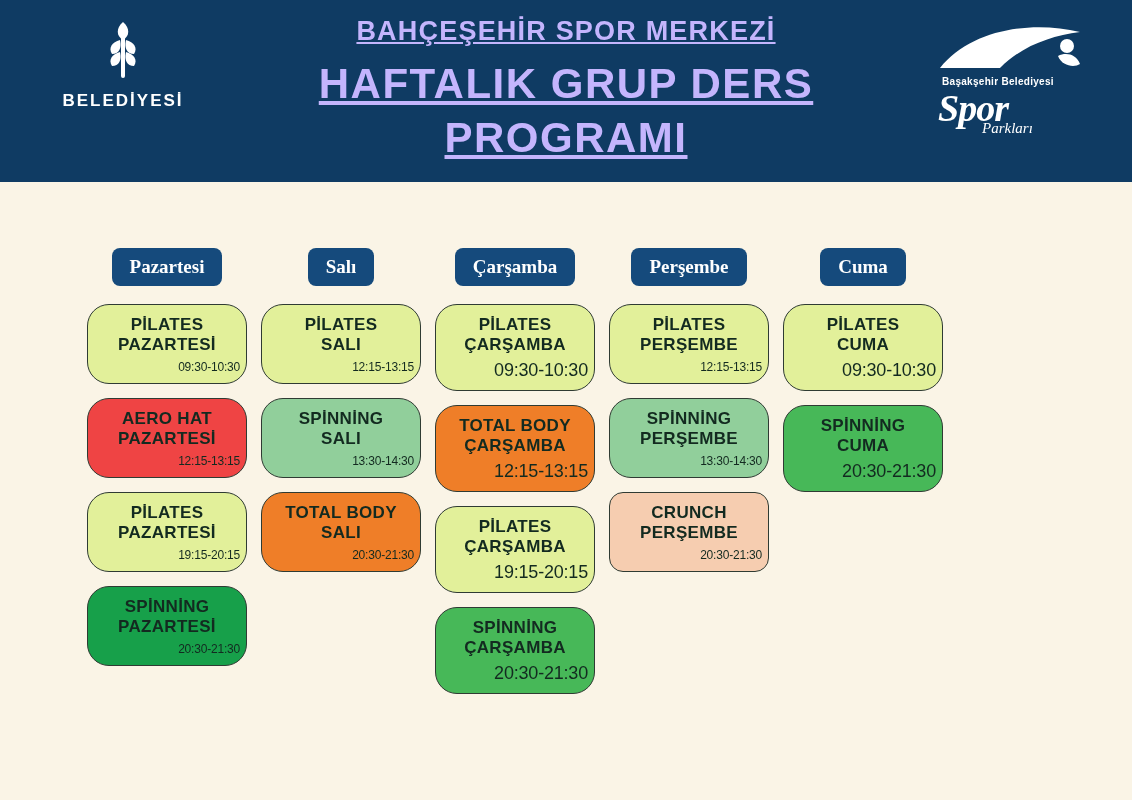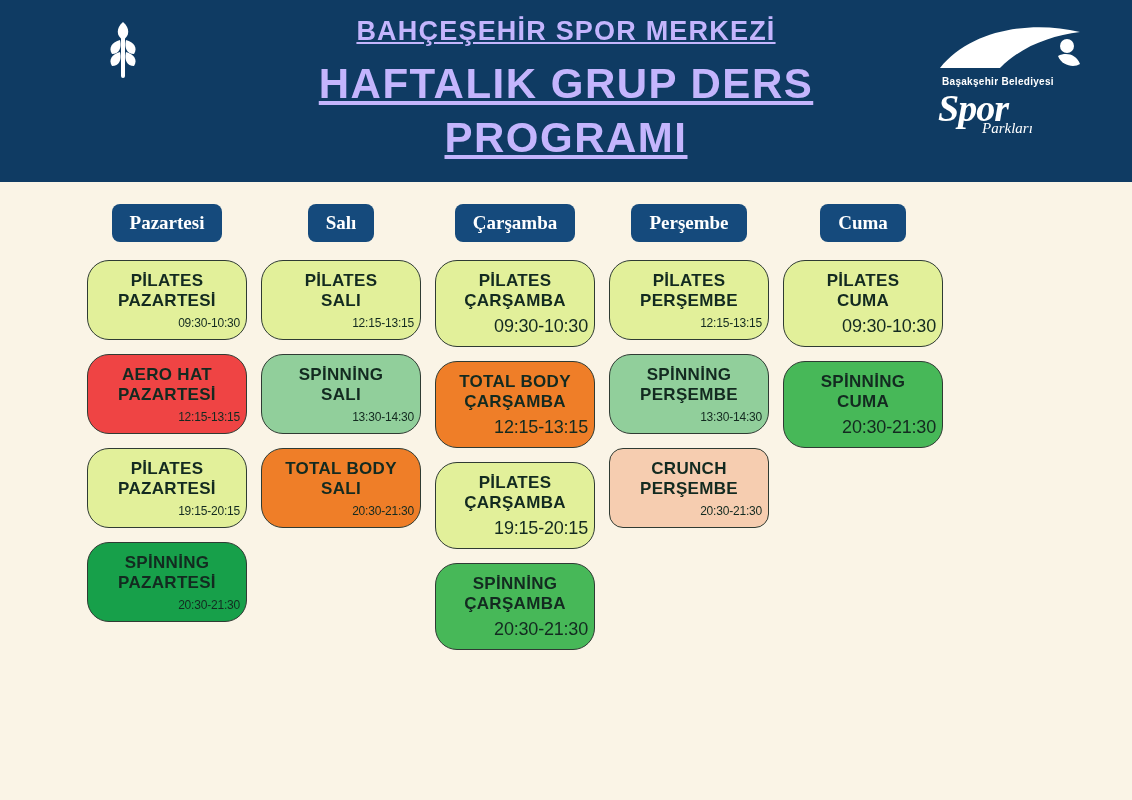--- a/index.html
+++ b/index.html
@@ -113,20 +113,21 @@
     font-family: "Liberation Serif", serif;
   }
 
   
   .board {
     position: relative;
     padding: 22px 0 0 0;
     display: flex;
     justify-content: flex-start;
     padding-left: 92px;
+    margin-top: 44px;
   }
   .day-col {
     width: 150px;
     margin-right: 24px;
     display: flex;
     flex-direction: column;
     align-items: center;
   }
   .day-head {
     background: #154a7c;
@@ -174,20 +175,21 @@
       <svg class="mark" viewBox="0 0 62 66">
         <g fill="#ffffff">
           <rect x="29" y="6" width="4" height="54" rx="2"></rect>
           <path d="M31 4 C24 10 24 18 31 22 C38 18 38 10 31 4 Z"></path>
           <path d="M28 22 C20 24 16 30 20 36 C27 36 30 30 28 22 Z"></path>
           <path d="M34 22 C42 24 46 30 42 36 C35 36 32 30 34 22 Z"></path>
           <path d="M28 34 C20 36 16 42 20 48 C27 48 30 42 28 34 Z"></path>
           <path d="M34 34 C42 36 46 42 42 48 C35 48 32 42 34 34 Z"></path>
         </g>
       </svg>
+      <div class="l2">BELEDİYESİ</div>
     </div>
 
     <div class="header-titles">
       <div class="title-top">BAHÇEŞEHİR SPOR MERKEZİ</div>
       <div class="title-main">HAFTALIK GRUP DERS PROGRAMI</div>
     </div>
 
     <div class="logo-right">
       <svg class="swoosh" width="180" height="60" viewBox="0 0 180 60">
         <path d="M10 44 C40 6 100 -4 150 8 C120 12 92 22 70 44 Z" fill="#ffffff"></path>

